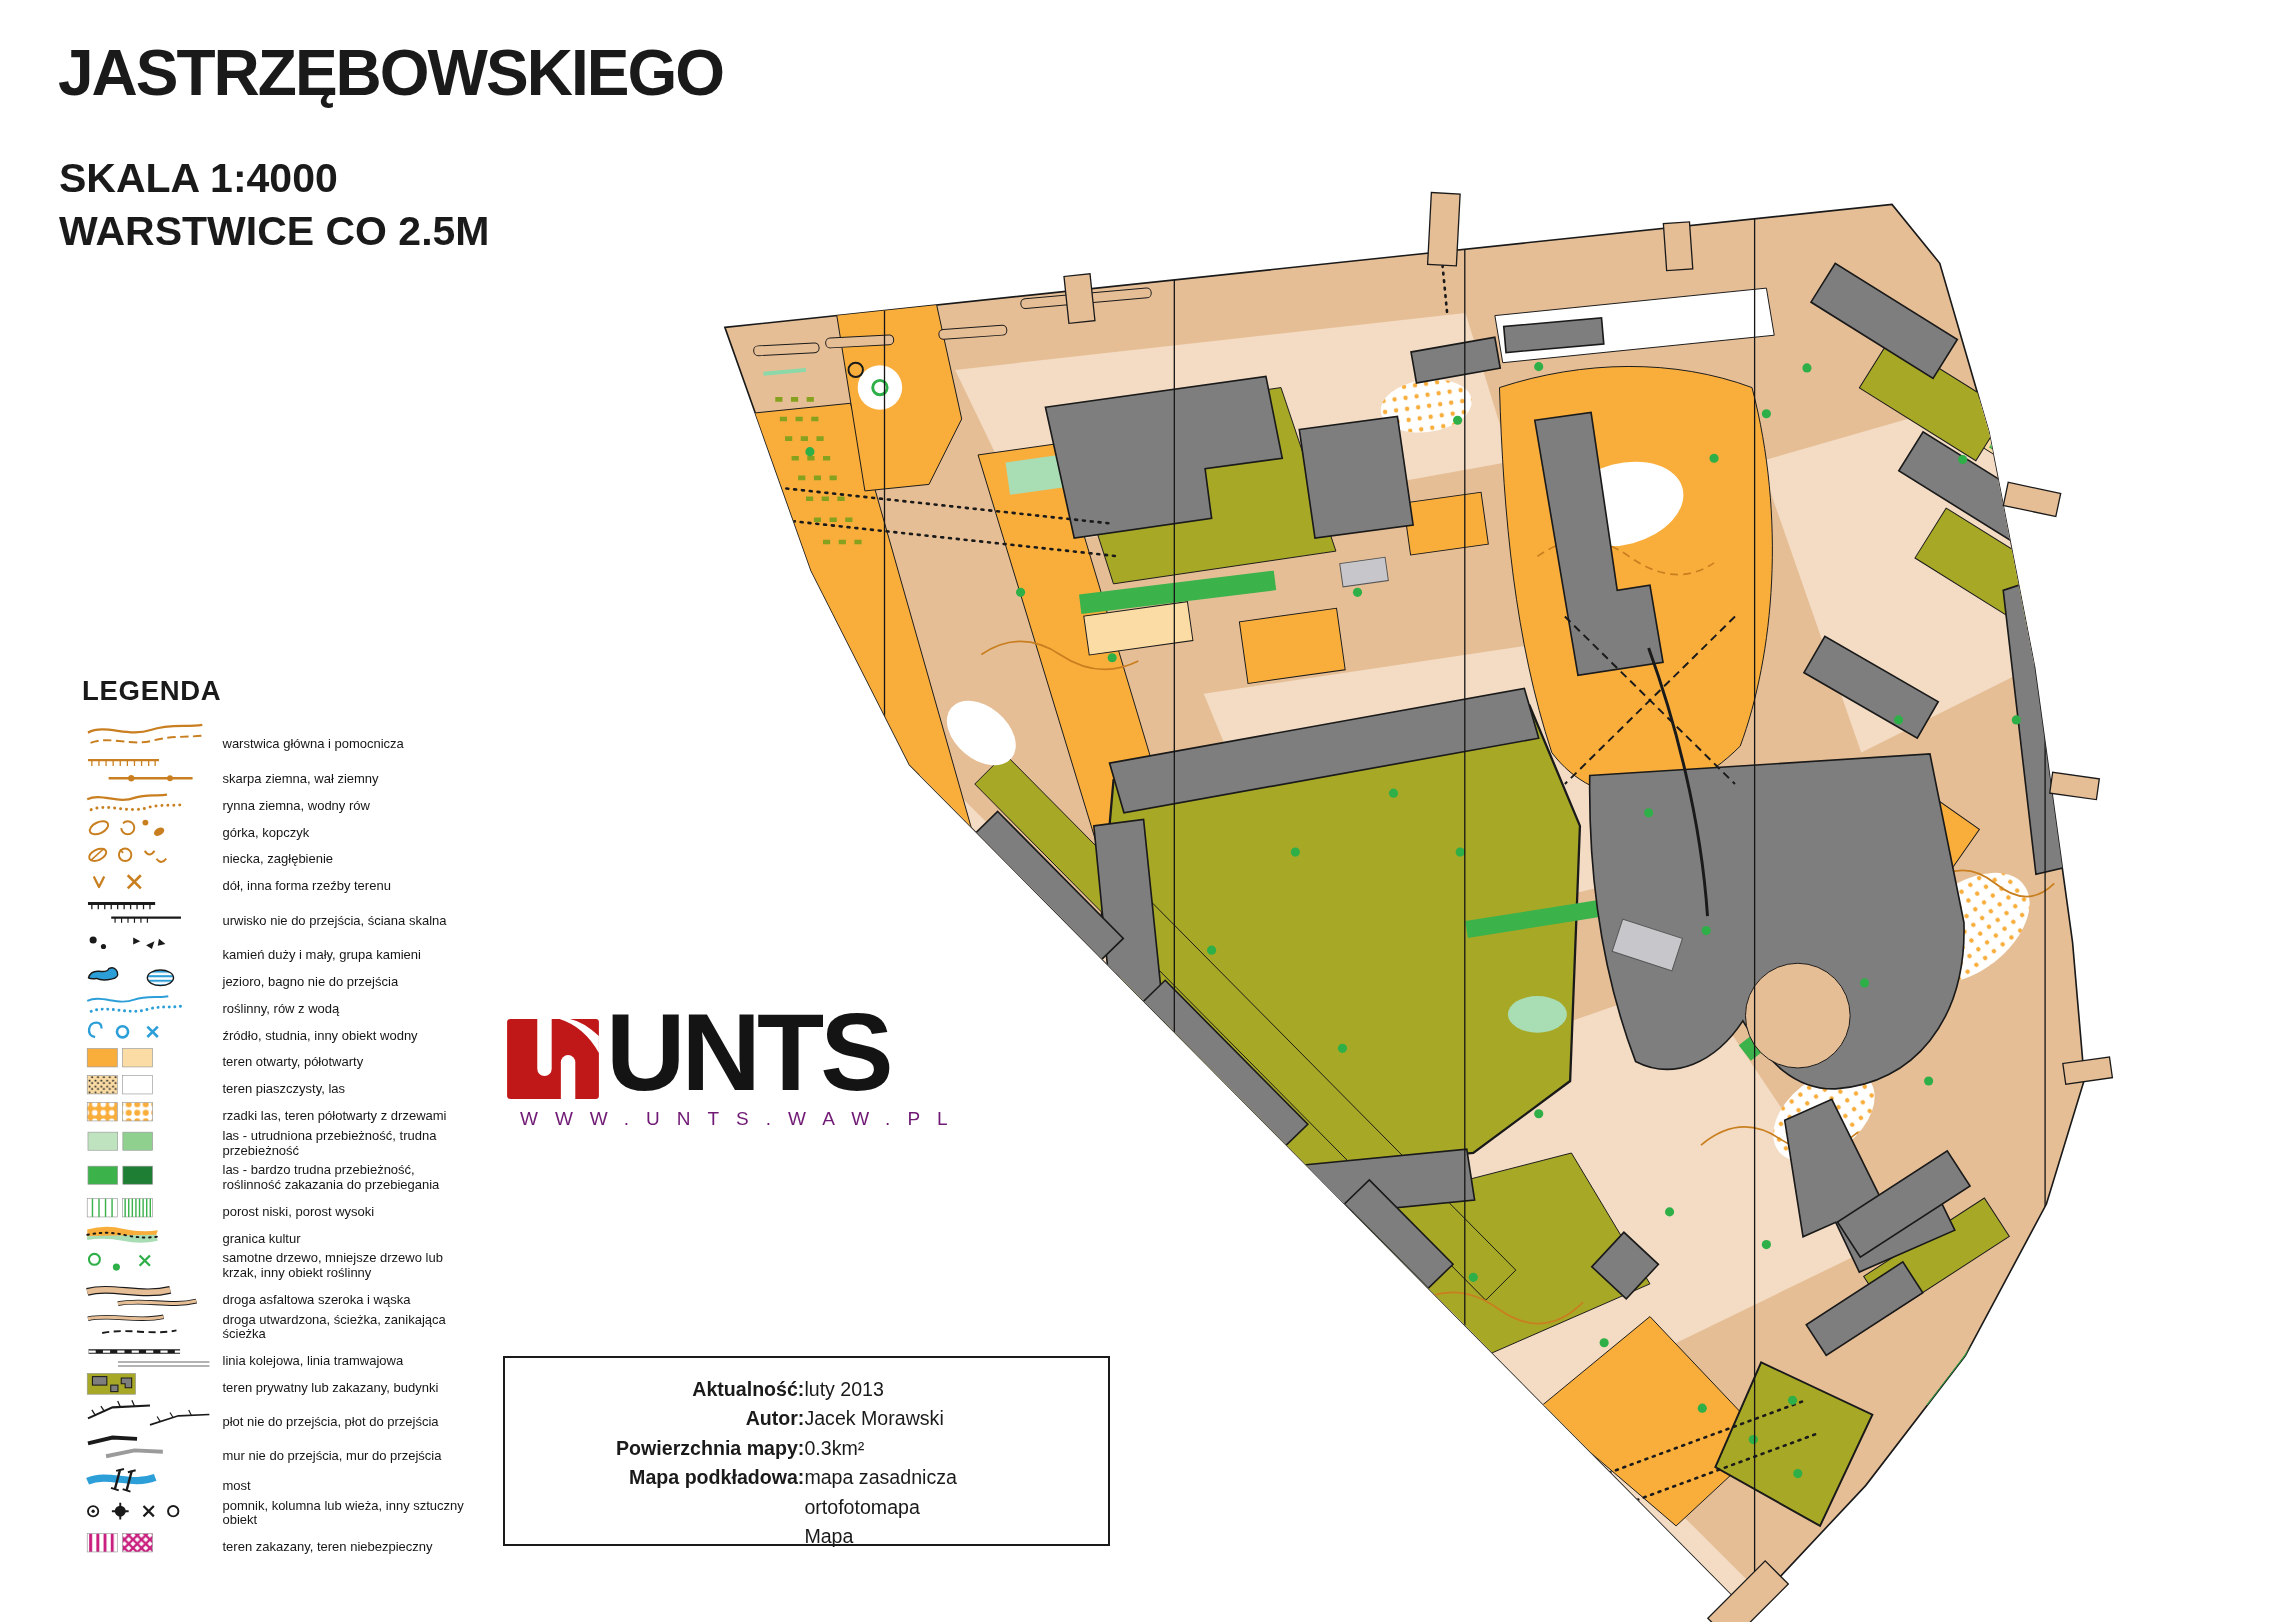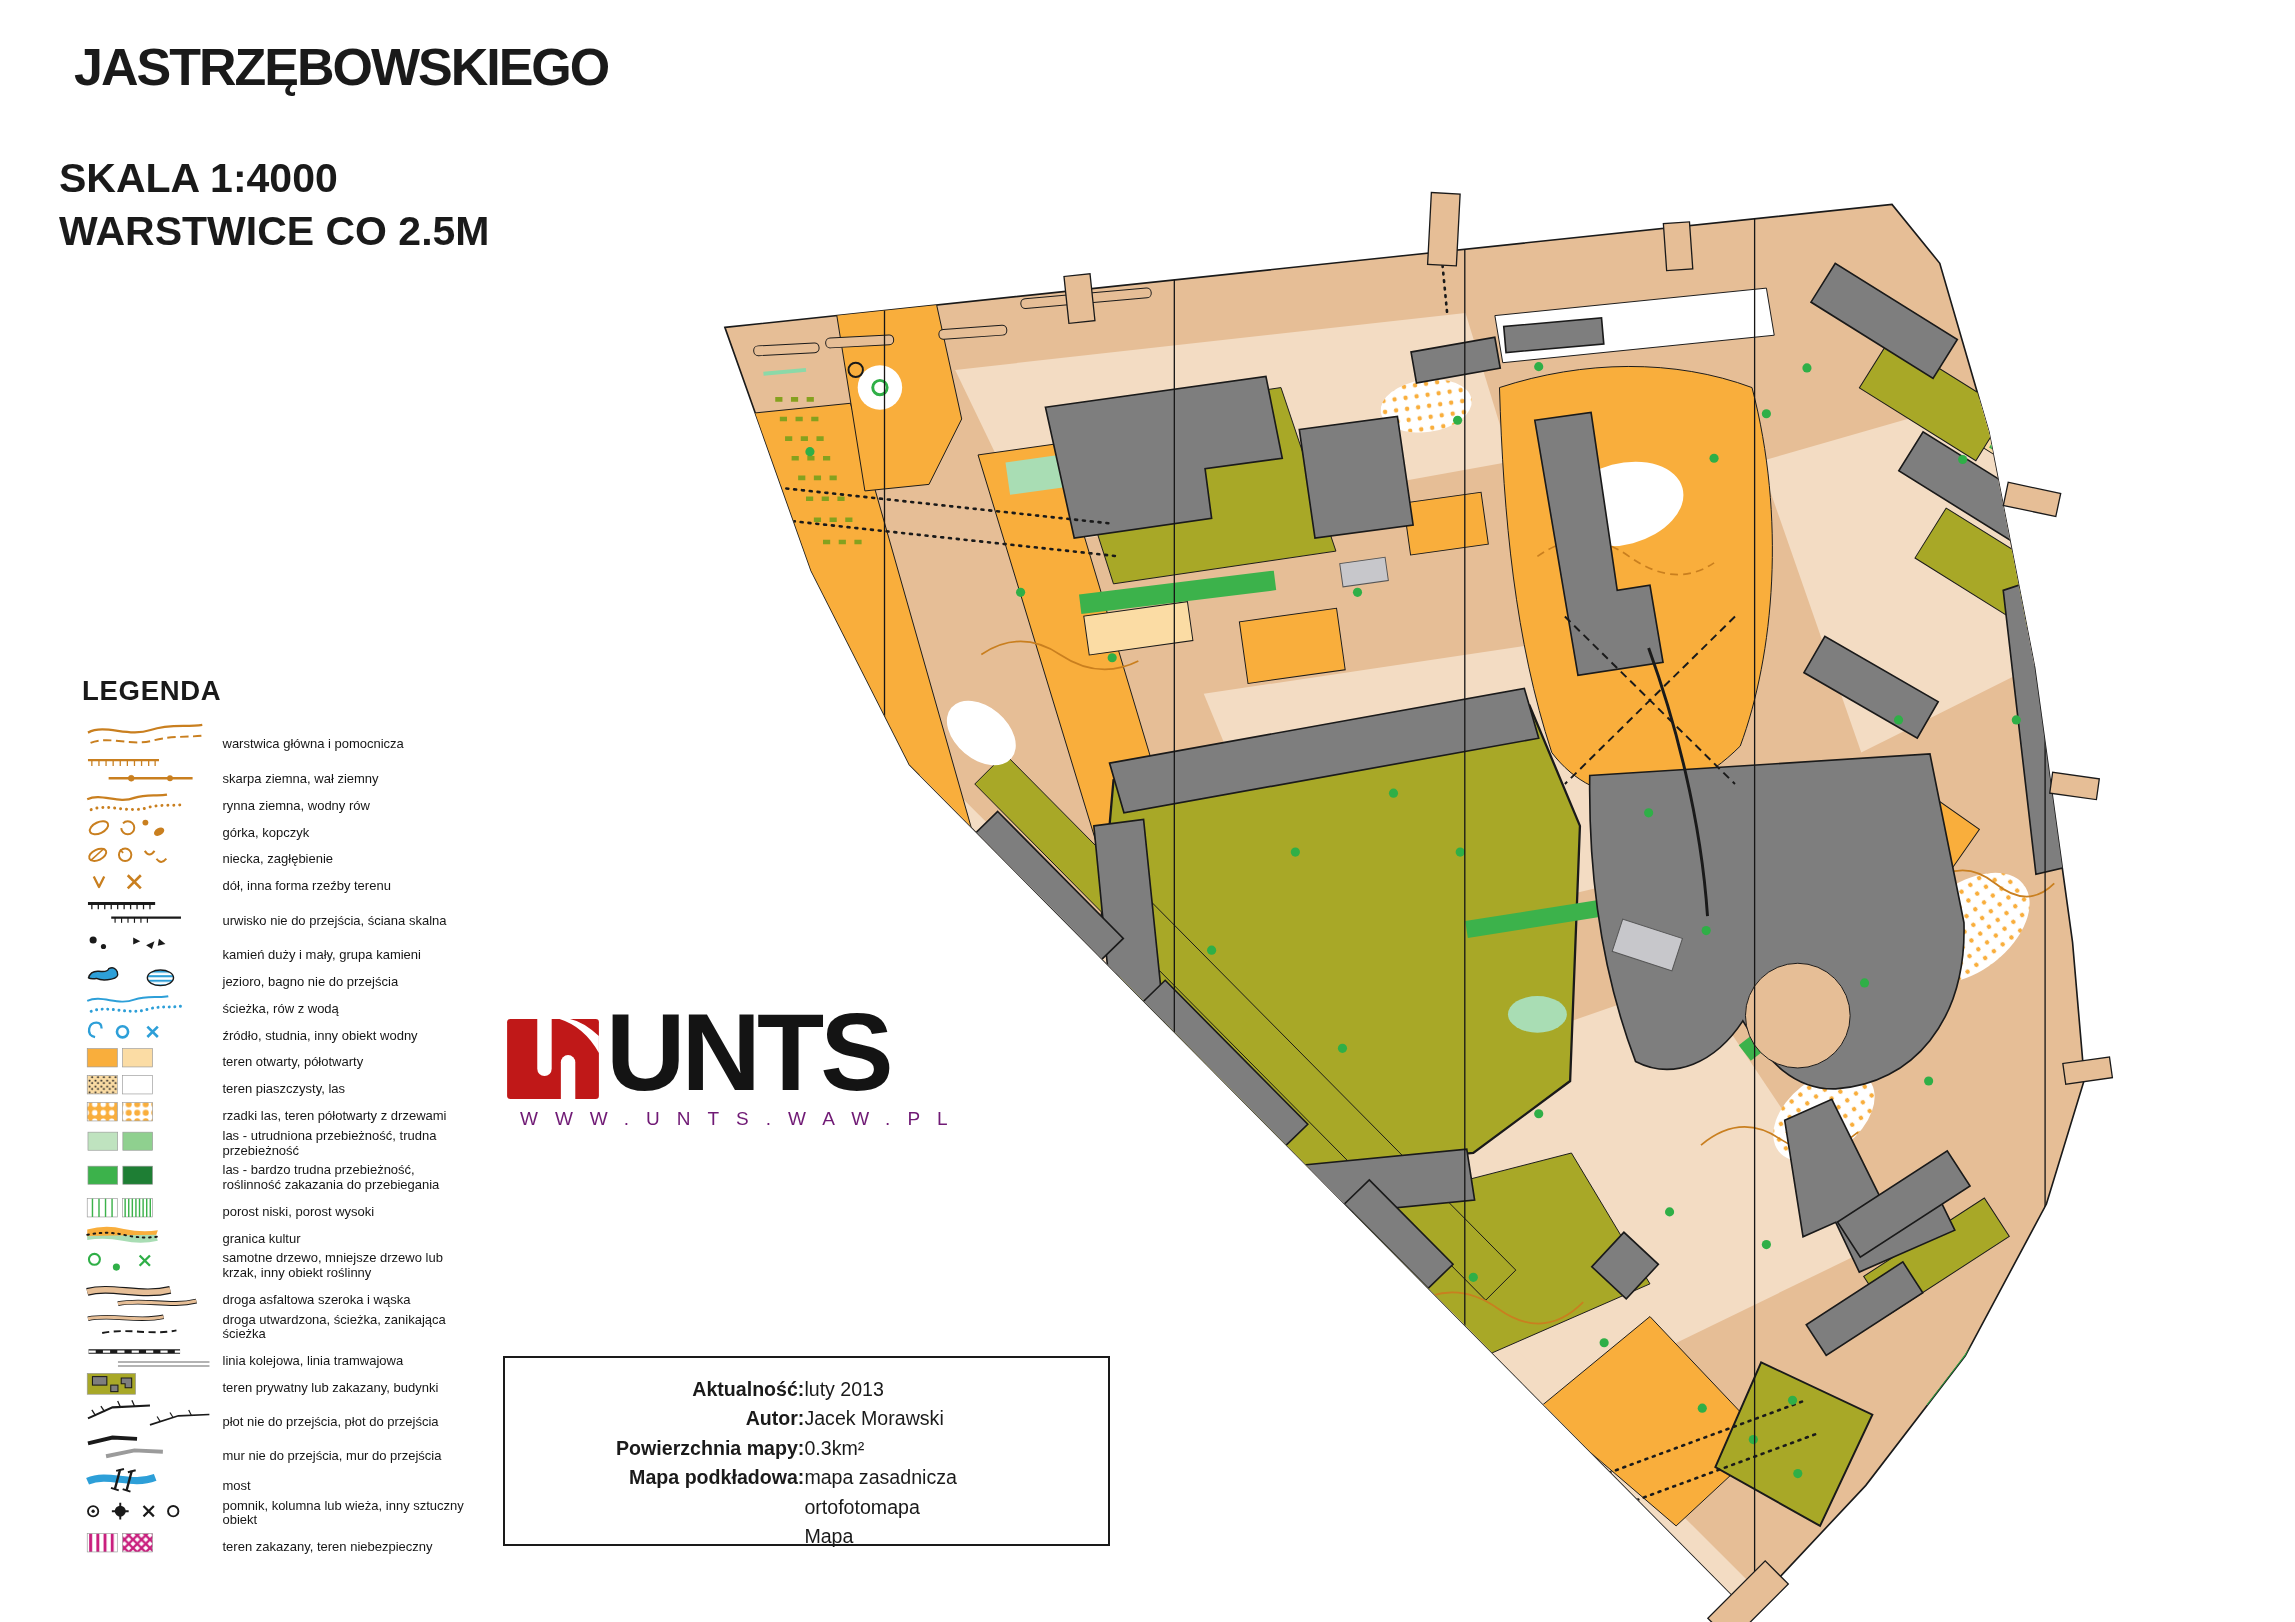--- a/index.html
+++ b/index.html
@@ -1,21 +1,21 @@
 <!DOCTYPE html>
 <html style="--c-road: #E6BE96; --c-paved: #F3DCC3; --c-orange: #F9AE3C; --c-pale_orange: #FBDCA4; --c-olive: #A8A827; --c-olive_dash: #85A11E; --c-green: #2FAF47; --c-light_green: #A9DDB4; --c-veg_light: #BFE3BF; --c-veg_mid: #8FD08F; --c-veg_dark: #3CB24B; --c-veg_darkest: #1E7E34; --c-building: #7E7E7E; --c-canopy: #C7C7CB; --c-contour: #C97F1F; --c-water: #2D9FD8; --c-magenta: #C91F7E; --c-brand_red: #C01818; --c-ink: #1A1A1A;font-size:10.5px"><head>
 <meta charset="utf-8">
 <style>
   html,body{margin:0;padding:0;background:#fff;}
   #page{position:relative;width:2295px;height:1623px;background:#fff;overflow:hidden;
         font-family:"Liberation Sans","DejaVu Sans",sans-serif;color:var(--c-ink);}
   .abs{position:absolute;}
 
   
-  #title{left:74px;top:41px;font-size:52px;font-weight:700;letter-spacing:-2px;line-height:1;}
+  #title{left:58px;top:41px;font-size:64px;font-weight:700;letter-spacing:-2px;line-height:1;}
   #subtitle1{left:59px;top:158px;font-size:41px;font-weight:700;line-height:1;}
   #subtitle2{left:59px;top:211px;font-size:41px;font-weight:700;line-height:1;}
 
   
   #legend{left:82px;top:675px;width:419px;}
   #legend-title{font-size:27.5px;font-weight:700;margin-bottom:14px;letter-spacing:0.7px;}
   .lrow{display:flex;align-items:flex-end;margin-bottom:3.3px;min-height:22px;}
   .licon{width:134px;flex:0 0 134px;}
   .llabel{font-size:13px;line-height:1.12;color:#161616;width:242px;padding-left:6.5px;}
 
@@ -463,21 +463,21 @@
         <ellipse fill="url(#pat-bagno)" class="s-ink" stroke-width="2.2" cx="120" cy="18" rx="20" ry="12"></ellipse>
       </svg>
       <div class="llabel">jezioro, bagno nie do przejścia</div>
     </div>
 
     <div class="lrow">
       <svg class="licon" viewBox="0 0 205 36" width="134" height="23.6">
         <path class="nf s-water" stroke-width="3" d="M8,12 C30,2 55,20 80,10 C100,3 118,8 132,5"></path>
         <path class="nf s-water" stroke-width="4.5" stroke-dasharray="0.1 8.5" stroke-linecap="round" d="M14,28 C40,18 70,34 100,25 C120,19 136,23 152,20"></path>
       </svg>
-      <div class="llabel">ścieżka, rów z wodą</div>
+      <div class="llabel">roślinny, rów z wodą</div>
     </div>
 
     <div class="lrow">
       <svg class="licon" viewBox="0 0 205 36" width="134" height="23.6">
         <path class="nf s-water" stroke-width="3.5" d="M20,26 q-11,-2 -9,-13 q2,-9 11,-9 q8,0 8,9"></path>
         <circle class="nf s-water" stroke-width="4" cx="62" cy="18" r="8.5"></circle>
         <path class="nf s-water" stroke-width="4" d="M100,10 L116,26 M116,10 L100,26"></path>
       </svg>
       <div class="llabel">źródło, studnia, inny obiekt wodny</div>
     </div>

